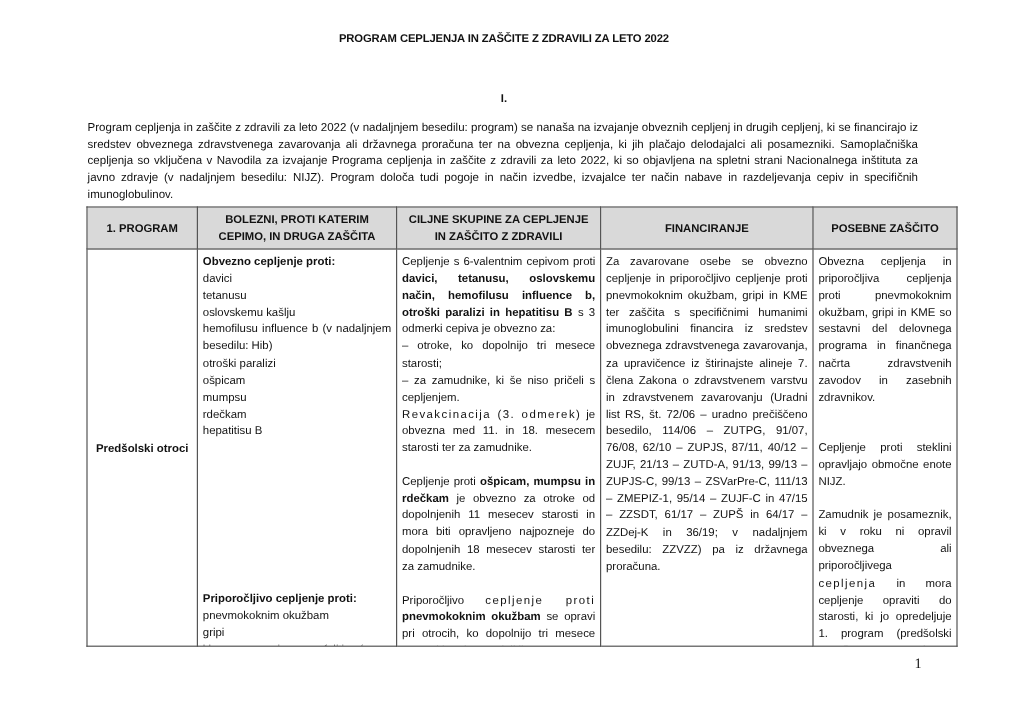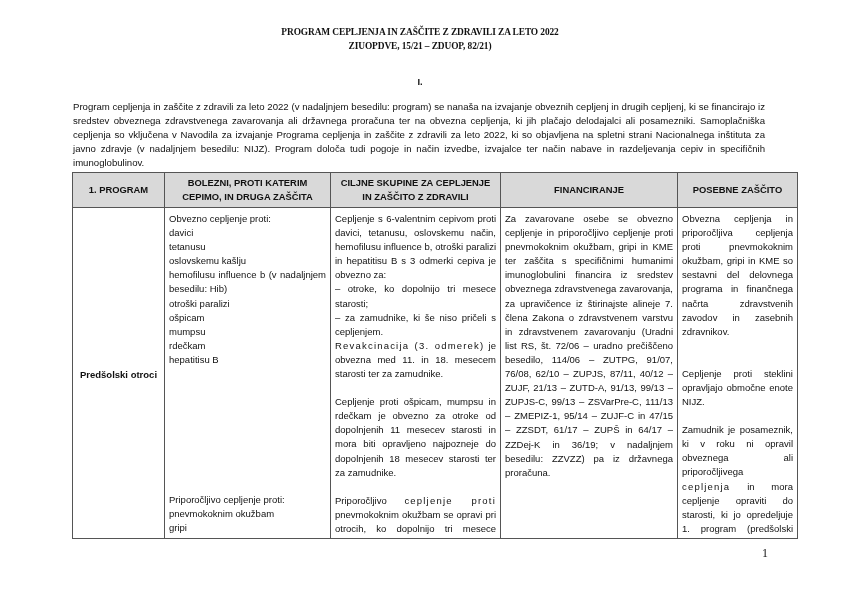--- a/index.html
+++ b/index.html
@@ -1,49 +1,48 @@
 <!DOCTYPE html>
 <html><head>
 <meta charset="utf-8">
 <style>
   html, body { margin: 0; padding: 0; background: #ffffff; }
   body { width: 841px; height: 595px; position: relative; overflow: hidden;
          font-family: "Liberation Sans", "DejaVu Sans", sans-serif; color: #111; }
   .page { position: absolute; left: 0; top: 0; width: 841px; height: 595px; }
   .title-block { position: absolute; left: 56px; top: 25px; width: 728px; text-align: center;
                  font-weight: bold; font-size: 9.4px; line-height: 14px; letter-spacing: -0.1px; }
-  .title-block div { white-space: nowrap; font-family: Liberation Serif, serif; }
+  .title-block div { white-space: nowrap; }
   .section-num { position: absolute; left: 56px; top: 76px; width: 728px; text-align: center;
                  font-weight: bold; font-size: 9.4px; line-height: 12px; }
   .intro { position: absolute; left: 61px; top: 88px; width: 716px; font-size: 9.6px; line-height: 14.1px;
            text-align: justify; }
   .intro p { margin: 12px; }
   table.prog { position: absolute; left: 72px; top: 172px; border-collapse: collapse; table-layout: fixed;
                width: 725px; font-size: 9.5px; line-height: 14.1px; }
   table.prog th { background: #d9d9d9; font-weight: bold; font-size: 9.4px; line-height: 14px;
                   height: 34px; border: 1px solid #555; text-align: center; vertical-align: middle;
                   padding: 0 6px; }
   table.prog td { border: 1px solid #555; vertical-align: top; padding: 4px 4px 0 4px; text-align: justify; }
   table.prog td.group { vertical-align: middle; text-align: center; font-weight: bold; margin-left: 28px; }
   .cell { height: 326px; overflow: hidden; }
-  .b { font-weight: normal; }
+  .b { font-weight: bold; }
   .gap { height: 14px; }
   .spaced { letter-spacing: 1.2px; }
   .list-line { display: block; }
   .page-num { position: absolute; left: 762px; top: 546px; font-family: "Liberation Serif", serif;
               font-size: 12px; }
 </style>
 </head>
 <body>
 
 <div class="page">
 
   <div class="title-block">
     <div>PROGRAM CEPLJENJA IN ZAŠČITE Z ZDRAVILI ZA LETO 2022</div>
-    <div>ZIUOPDVE, 15/21 – ZDUOP, 82/21)</div>
   </div>
 
   <div class="section-num">I.</div>
 
   <div class="intro">
     <p>Program cepljenja in zaščite z zdravili za leto 2022 (v nadaljnjem besedilu: program) se nanaša na izvajanje obveznih cepljenj in drugih cepljenj, ki se financirajo iz sredstev obveznega zdravstvenega zavarovanja ali državnega proračuna ter na obvezna cepljenja, ki jih plačajo delodajalci ali posamezniki. Samoplačniška cepljenja so vključena v Navodila za izvajanje Programa cepljenja in zaščite z zdravili za leto 2022, ki so objavljena na spletni strani Nacionalnega inštituta za javno zdravje (v nadaljnjem besedilu: NIJZ). Program določa tudi pogoje in način izvedbe, izvajalce ter način nabave in razdeljevanja cepiv in specifičnih imunoglobulinov.</p>
   </div>
 
   <table class="prog">
     <colgroup>

